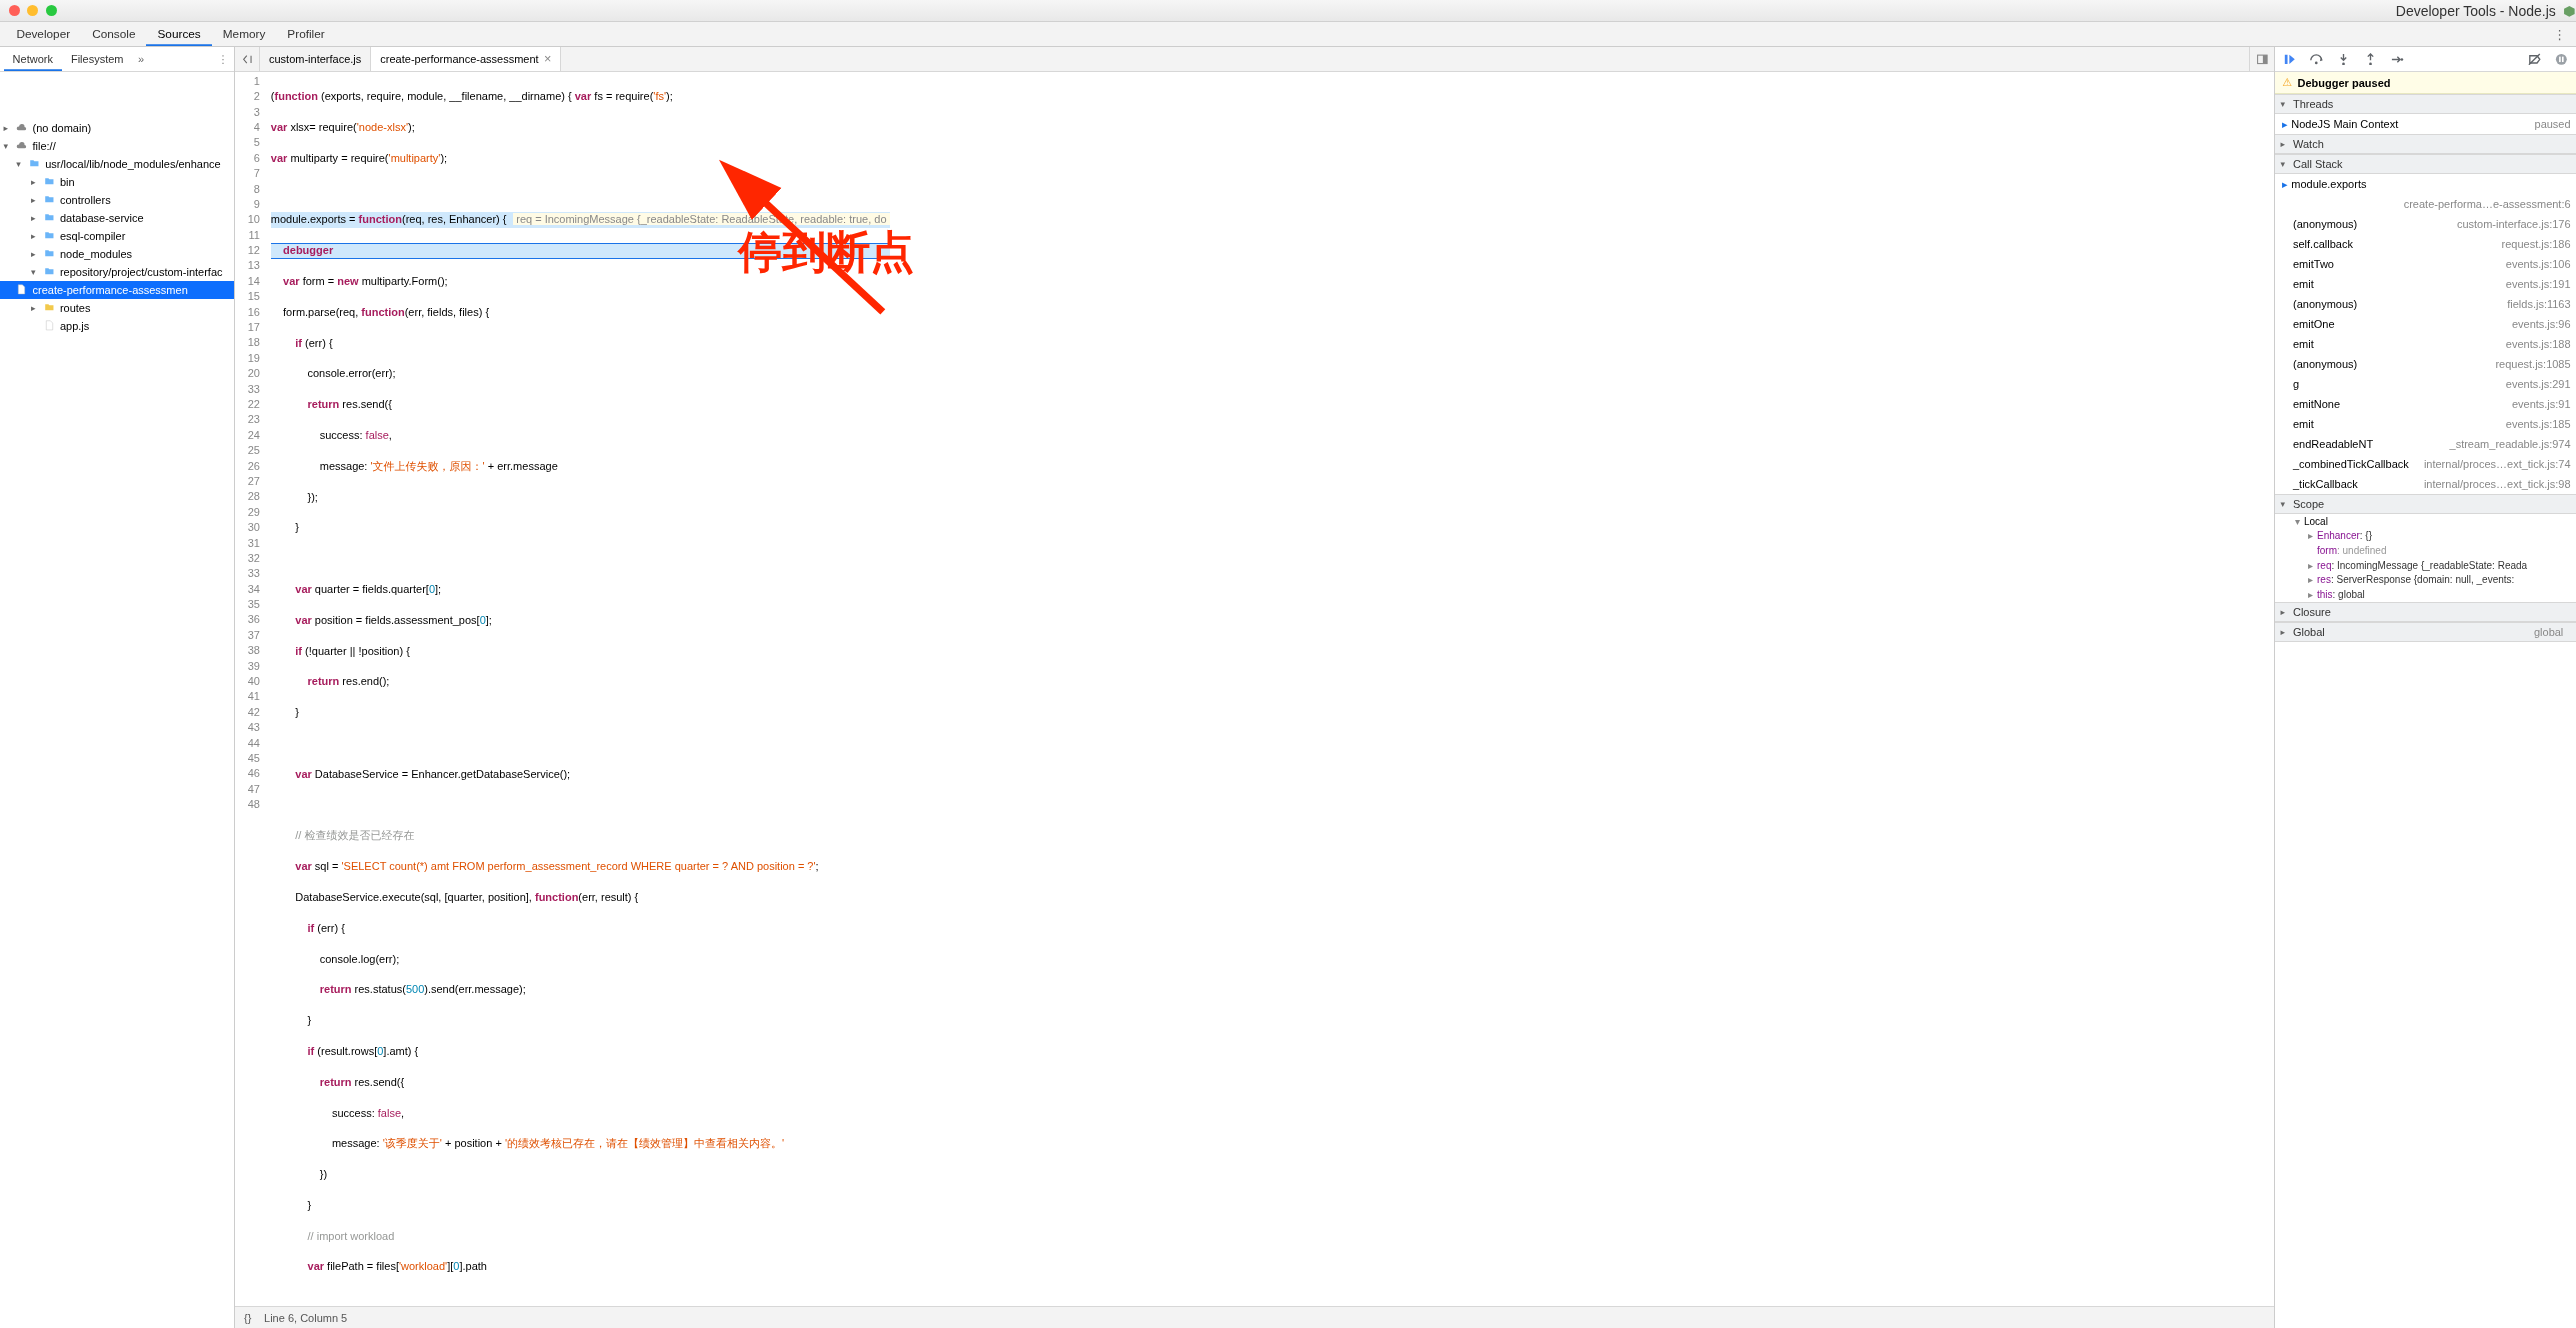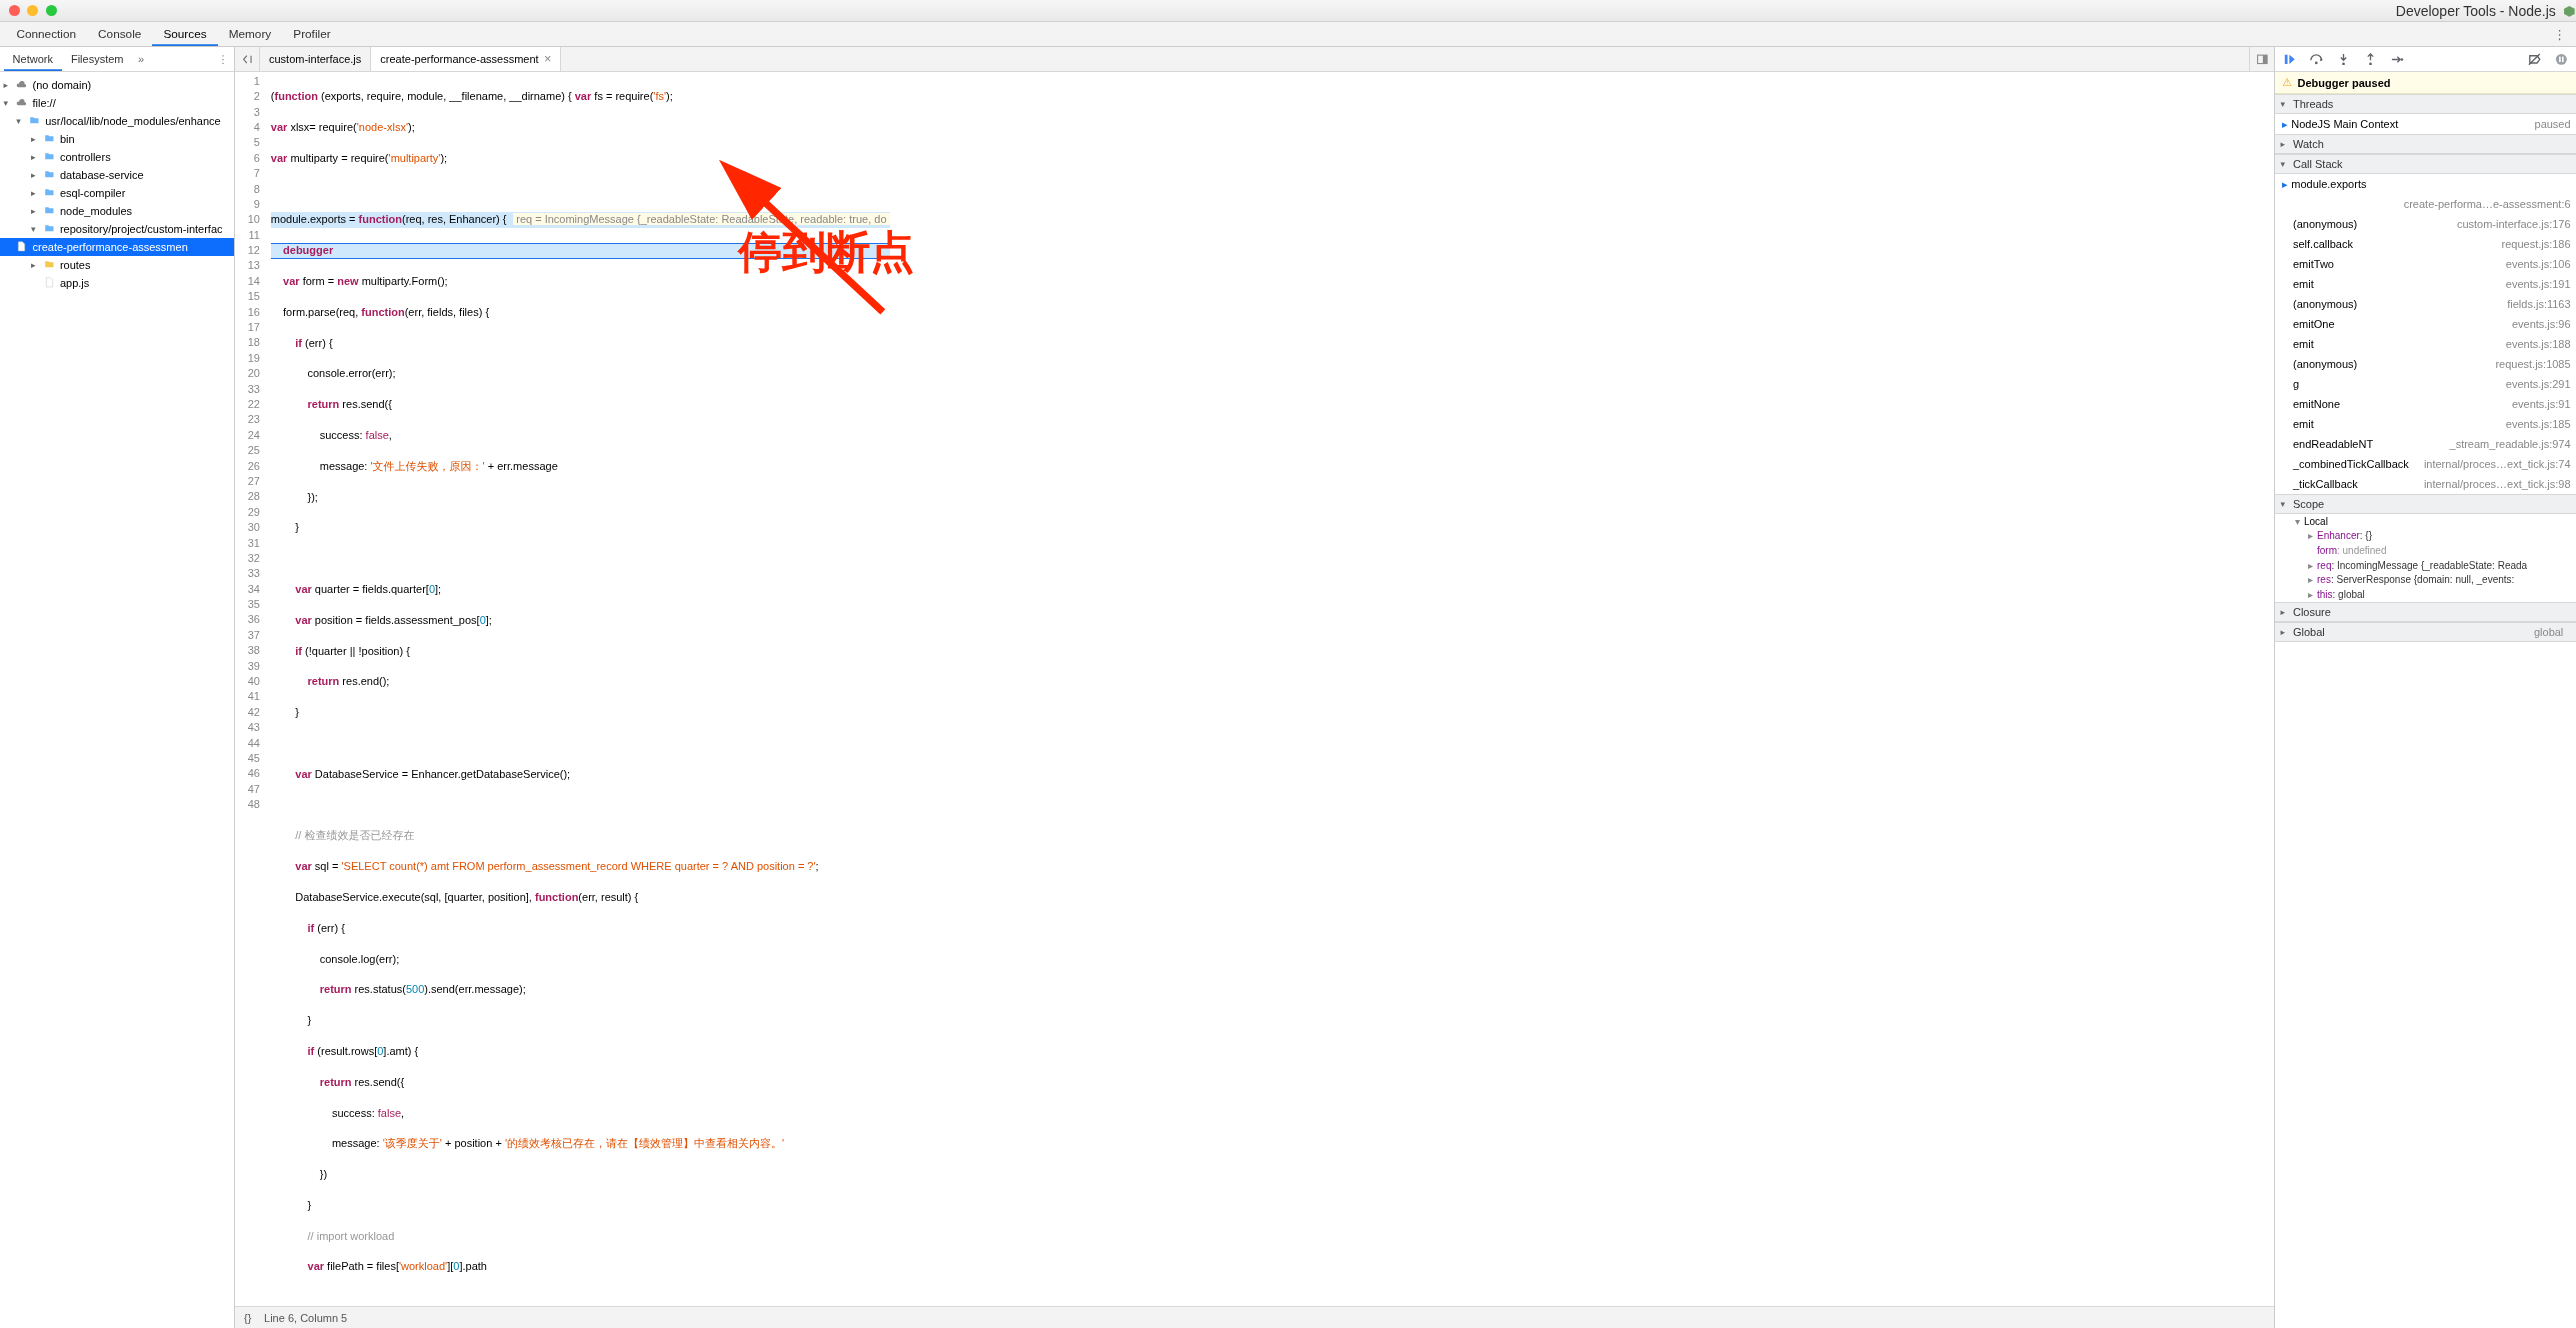--- a/index.html
+++ b/index.html
@@ -18,21 +18,21 @@
 .toptabs { height: 25px; background: #f3f3f3; border-bottom: 0.9px solid #ccc; display: flex; align-items: stretch; padding: 0 5.4px; }
 .toptabs .tab { padding: 0 11px; display: flex; align-items: center; font-size: 11.8px; color: #333; cursor: pointer; }
 .toptabs .tab.active { color: #000; box-shadow: inset 0 -1.8px 0 #1a73e8; }
 .toptabs .spacer { flex: 1; }
 .toptabs .kebab { width: 22px; display: flex; align-items: center; justify-content: center; color: #666; font-size: 12.7px; }
 
 
 .main { flex: 1; display: flex; min-height: 0; }
 
 
-.sidebar { width: 235px; border-right: 0.9px solid #ccc; display: flex; flex-direction: column; background: #fff; }
+.sidebar { width: 235px; border-right: 0.9px solid #ccc; display: flex; flex-direction: column; background: #fff; gap: 43px; }
 .sidebar-tabs { height: 25px; border-bottom: 0.9px solid #d7d7d7; display: flex; align-items: stretch; padding-left: 3.6px; }
 .sidebar-tabs .stab { padding: 0 9px; display: flex; align-items: center; font-size: 11px; color: #333; }
 .sidebar-tabs .stab.active { box-shadow: inset 0 -1.8px 0 #1a73e8; }
 .sidebar-tabs .more { padding: 0 5.4px; display: flex; align-items: center; color: #666; }
 .sidebar-tabs .spacer { flex: 1; }
 .sidebar-tabs .kebab { width: 22px; display: flex; align-items: center; justify-content: center; color: #888; }
 .tree { flex: 1; overflow: auto; padding: 3.6px 0; font-size: 11px; }
 .tree-row { display: flex; align-items: center; height: 18px; padding-left: 3.6px; white-space: nowrap; cursor: default; }
 .tree-row .arrow { width: 9px; color: #666; font-size: 9px; margin-right: 1.8px; }
 .tree-row .ico { width: 14.5px; display: flex; align-items: center; justify-content: center; margin-right: 3.6px; }
@@ -113,21 +113,21 @@
     </div>
     <div class="title-center">
       <span>Developer Tools - Node.js</span>
       <svg class="nodejs-logo" viewBox="0 0 24 24">
           <polygon points="12,2 22,7 22,17 12,22 2,17 2,7" fill="#689f63"></polygon>
         </svg>
     </div>
   </div>
 
   <div class="toptabs">
-    <div class="tab">Connection</div>
+    <div class="tab">Developer</div>
     <div class="tab">Console</div>
     <div class="tab active">Sources</div>
     <div class="tab">Memory</div>
     <div class="tab">Profiler</div>
     <div class="spacer"></div>
     <div class="kebab">⋮</div>
   </div>
 
   <div class="main">
 

